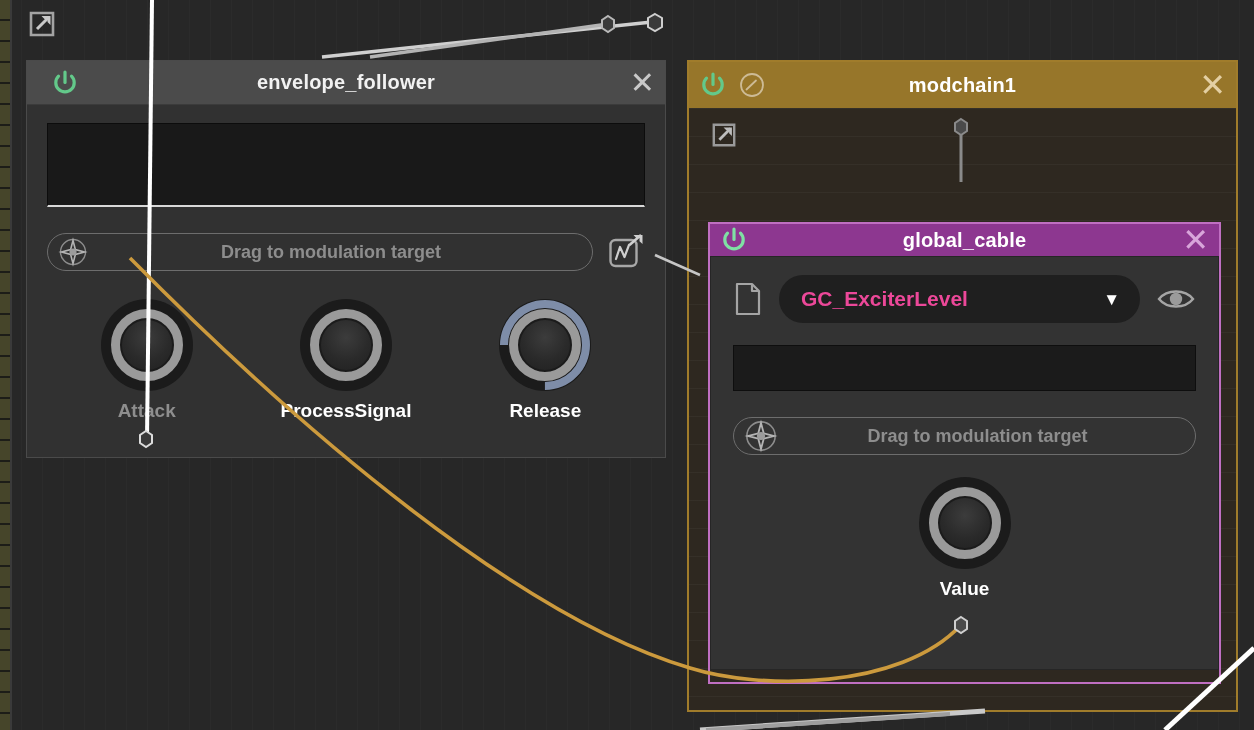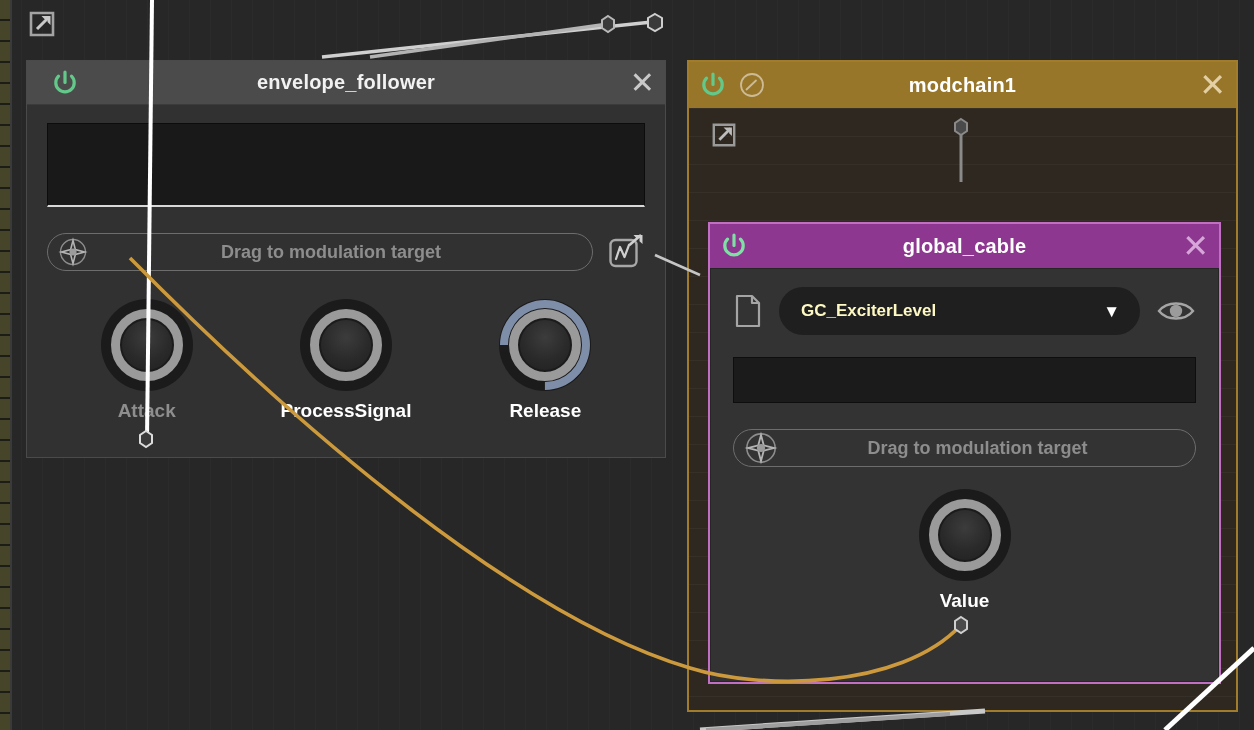--- a/index.html
+++ b/index.html
@@ -198,21 +198,21 @@
   #mc-extlink { position: absolute; left: 22px; top: 14px; }
 
   
   #gc {
     position: absolute;
     left: 19px; top: 114px;
     width: 513px; height: 462px;
     border: 2px solid #c06fc2;
   }
   #gc .panel-header {
-    height: 44px;
+    height: 32px;
     background: #8d3790;
   }
   #gc .panel-title { color: #ffffff; }
   #gc .close-x { color: #d8a5da; font-size: 32px; }
   #gc .panel-body {
     height: 414px;
     background: #333333;
     padding: 18px 22px 0 22px;
     border: 1px solid #262626;
   }
@@ -222,22 +222,22 @@
     flex: 1;
     height: 48px;
     border-radius: 24px;
     background: #1f1f1f;
     display: flex;
     align-items: center;
     position: relative;
     padding: 0 48px 0 22px;
   }
   .combo-text {
-    color: #fef9c3;
-    font-size: 17px;
+    color: #ec4899;
+    font-size: 21px;
     font-weight: bold;
   }
   .combo-caret {
     position: absolute;
     right: 20px;
     color: #ffffff;
     font-size: 17px;
     line-height: 1;
   }
   .gc-scope {

